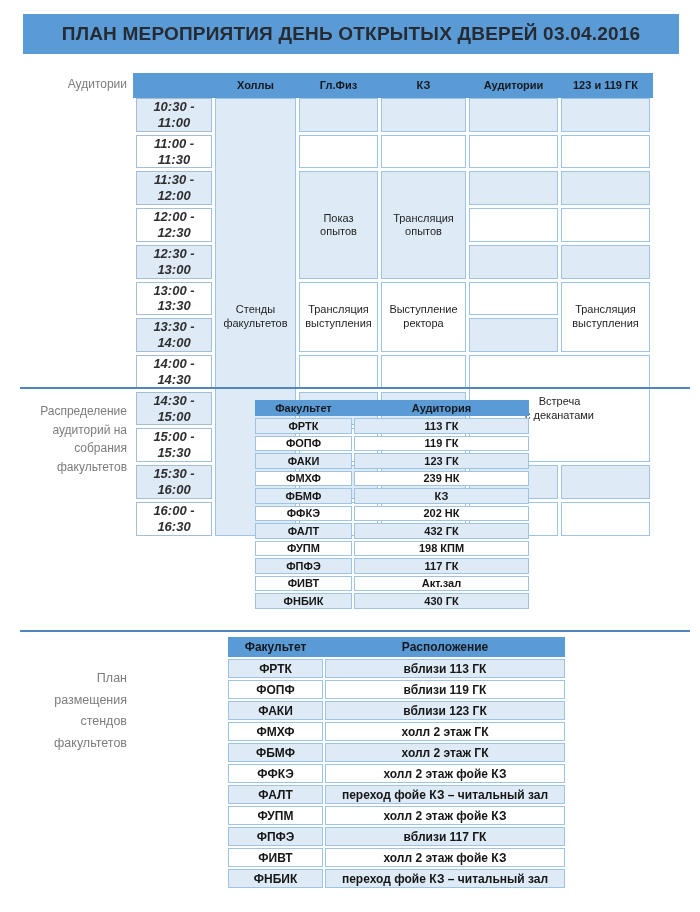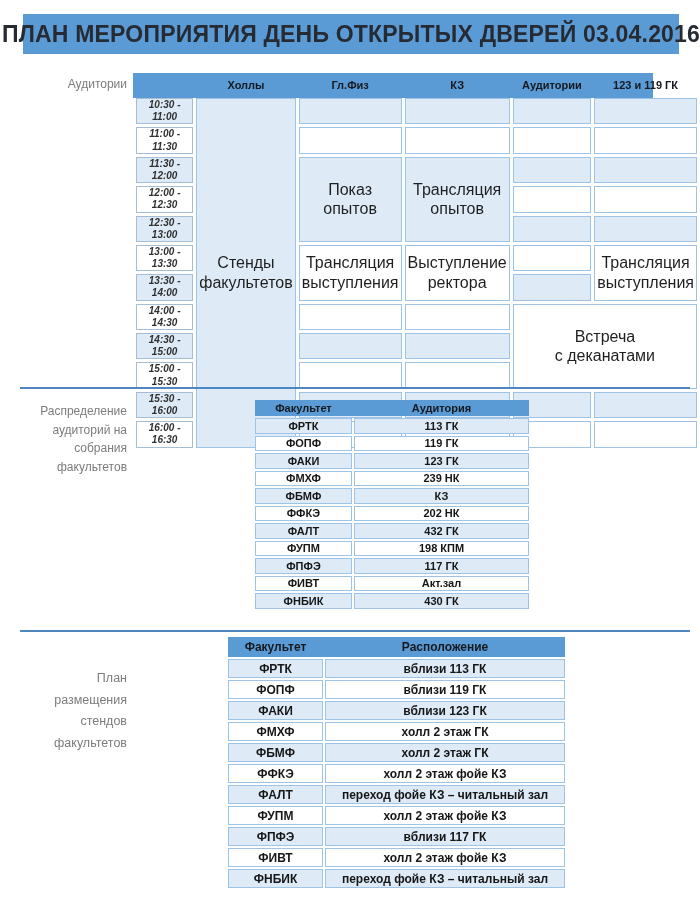--- a/index.html
+++ b/index.html
@@ -9,21 +9,21 @@
     overflow:hidden;
   }
   .abs{position:absolute;}
 
   
   .banner{
     left:23px;top:14px;width:656px;height:40px;background:#5b9bd5;
     display:flex;align-items:center;justify-content:center;
   }
   .banner-text{
-    font-size:23px;font-weight:600;color:#262b33;letter-spacing:.2px;white-space:nowrap;
+    font-size:19px;font-weight:600;color:#262b33;letter-spacing:.2px;white-space:nowrap;
   }
 
   
   .side-label{
     color:#7c7c7c;text-align:right;width:127px;left:0;
   }
   .lbl-programma{top:77px;font-size:12px;}
   .lbl-auditoriums{top:402px;font-size:12px;line-height:18.5px;}
   .lbl-stands{top:668px;font-size:12.5px;line-height:21.5px;}
   .side-label div{white-space:nowrap;}
@@ -32,28 +32,28 @@
   .band{background:#5b9bd5;}
   .band1{left:133px;top:73px;width:520px;height:25px;}
   .band2{left:255px;top:400px;width:274px;height:16px;}
   .band3{left:228px;top:637px;width:337px;height:20px;}
 
   
   table{border-collapse:separate;}
   .sched{left:133px;top:73px;border-spacing:3px;}
   .sched td,.sched th{
     box-sizing:border-box;padding:0 2px;text-align:center;vertical-align:middle;
-    font-size:16px;line-height:1.22;
+    font-size:11px;line-height:1.22;
   }
   .sched th{height:19px;background:transparent;color:#15191f;font-weight:700;font-size:11px;}
   .sched td{height:20px;border:1px solid #9dc3e6;}
   .sched td.lb{background:#deebf7;}
   .sched td.wh{background:#ffffff;}
   .sched td.time{
-    font-style:italic;font-weight:600;color:#2f2f2f;font-size:10px;
+    font-style:italic;font-weight:600;color:#2f2f2f;font-size:13px;
     border:1px solid #a6bdd6;
   }
   .ev{white-space:pre-line;color:#1f1f1f;}
 
   
   .fac{border-spacing:2px;}
   .fac th{
     box-sizing:border-box;padding:0;background:transparent;color:#15191f;
     font-weight:700;text-align:center;vertical-align:middle;
   }

